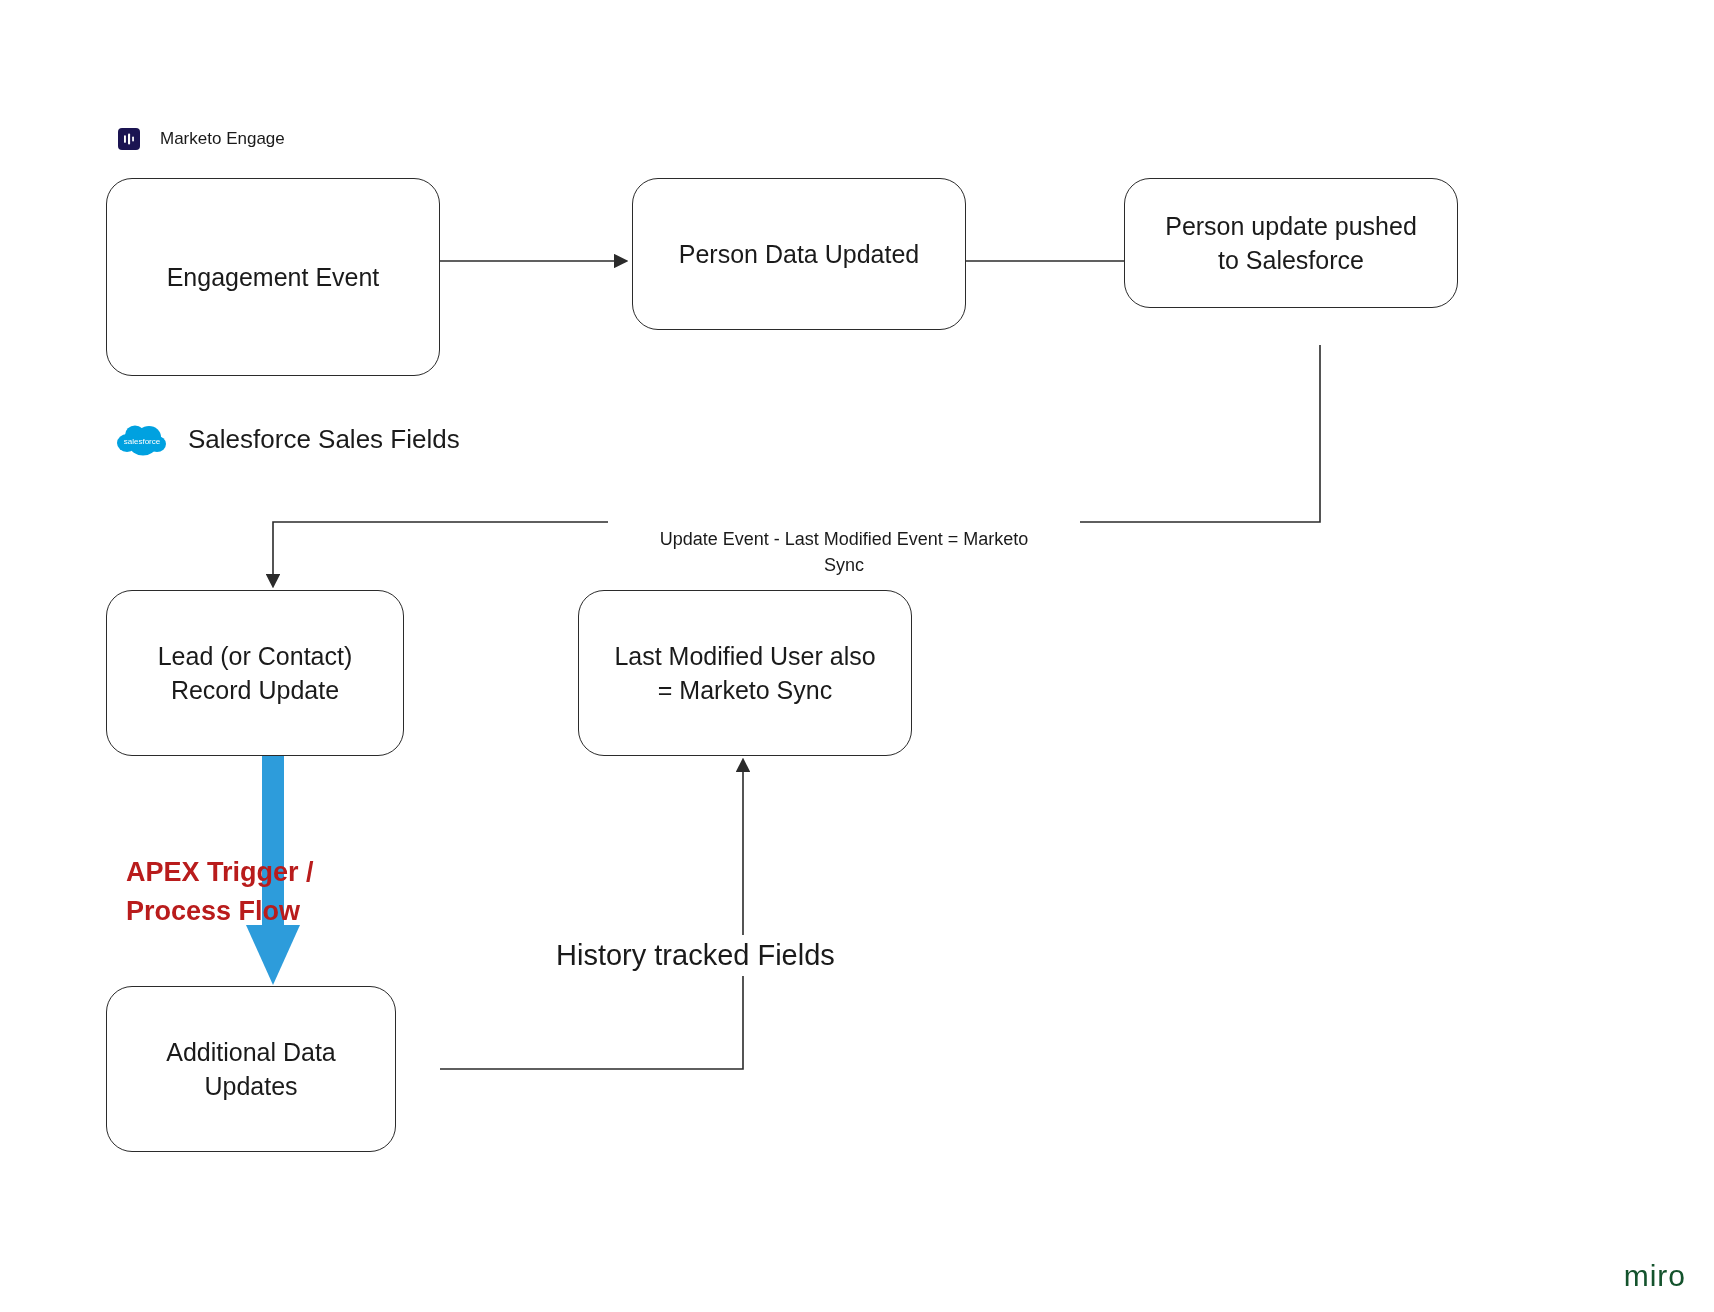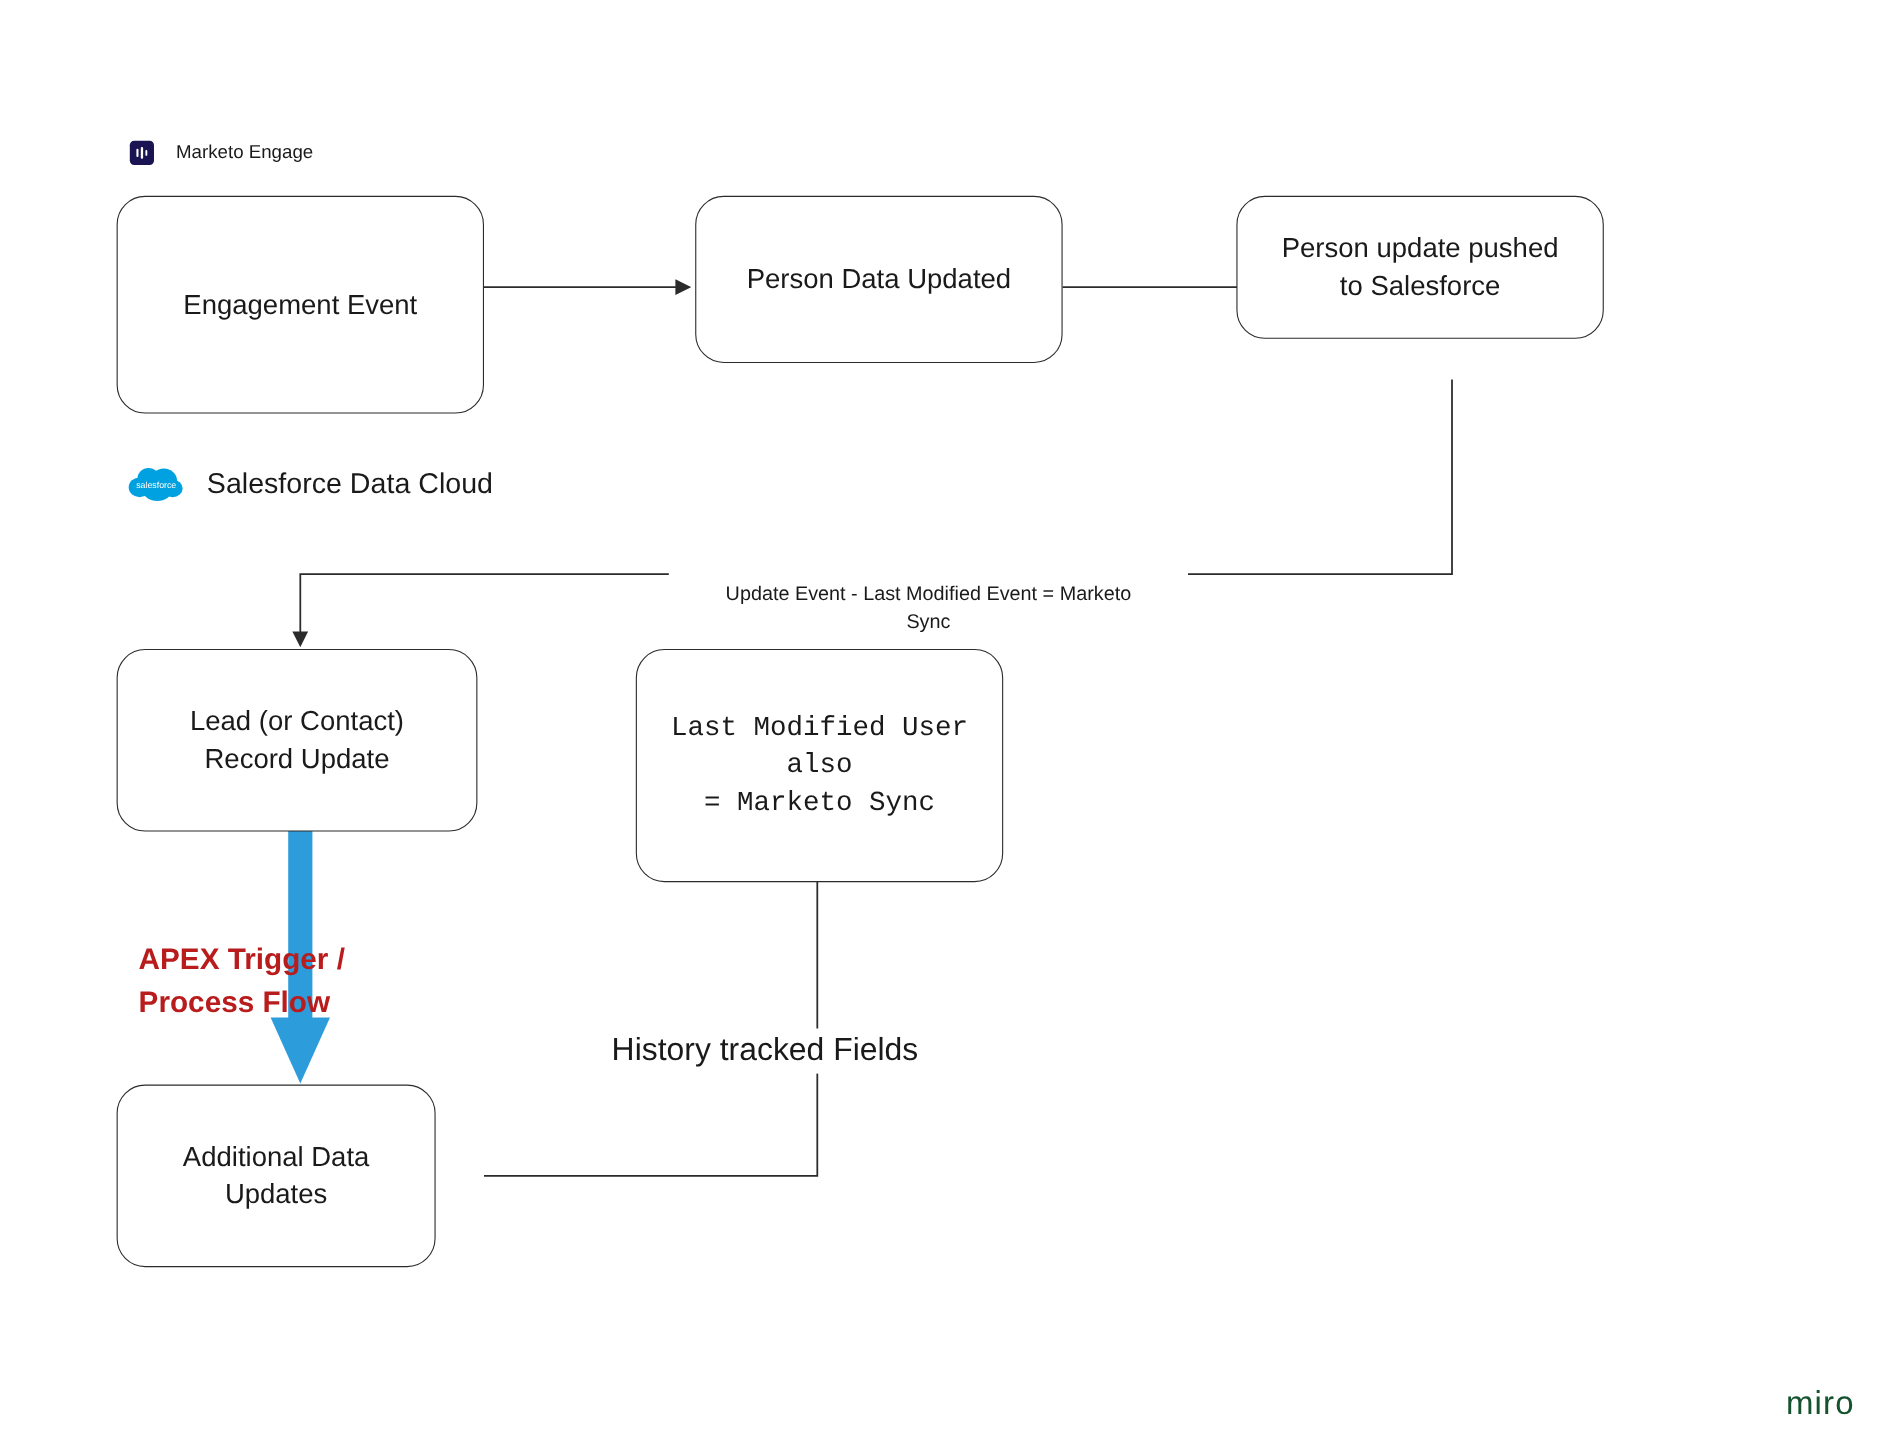--- a/index.html
+++ b/index.html
@@ -154,42 +154,42 @@
         <g fill="#00a1e0">
           <ellipse cx="19" cy="15" rx="10" ry="9.6"></ellipse>
           <ellipse cx="33" cy="17" rx="12" ry="11"></ellipse>
           <ellipse cx="11" cy="23" rx="10" ry="9"></ellipse>
           <ellipse cx="27" cy="26" rx="13" ry="9.5"></ellipse>
           <ellipse cx="41" cy="24" rx="9" ry="8"></ellipse>
         </g>
         <text x="26" y="24" font-family="Liberation Sans, sans-serif" font-size="8" fill="#ffffff" text-anchor="middle">salesforce</text>
       </svg>
     </span>
-    <span class="text">Salesforce Data Cloud</span>
+    <span class="text">Salesforce Sales Fields</span>
   </div>
 
   <div class="node" style="left:106px; top:178px; width:334px; height:198px;">
     <span class="node-text">Engagement Event</span>
   </div>
 
   <div class="node" style="left:632px; top:178px; width:334px; height:152px;">
     <span class="node-text">Person Data Updated</span>
   </div>
 
   <div class="node" style="left:1124px; top:178px; width:334px; height:130px;">
     <span class="node-text">Person update pushed
 to Salesforce</span>
   </div>
 
-  <div class="node" style="left:106px; top:590px; width:328px; height:166px;">
+  <div class="node" style="left:106px; top:590px; width:298px; height:166px;">
     <span class="node-text">Lead (or Contact)
 Record Update</span>
   </div>
 
-  <div class="node" style="left:578px; top:590px; width:334px; height:212px;font-family:Liberation Mono, monospace;">
+  <div class="node" style="left:578px; top:590px; width:334px; height:166px;">
     <span class="node-text">Last Modified User also
 = Marketo Sync</span>
   </div>
 
   <div class="node" style="left:106px; top:986px; width:290px; height:166px;">
     <span class="node-text">Additional Data
 Updates</span>
   </div>
 
   <div class="edge-label" style="left:608px; top:500px; width:460px;">

